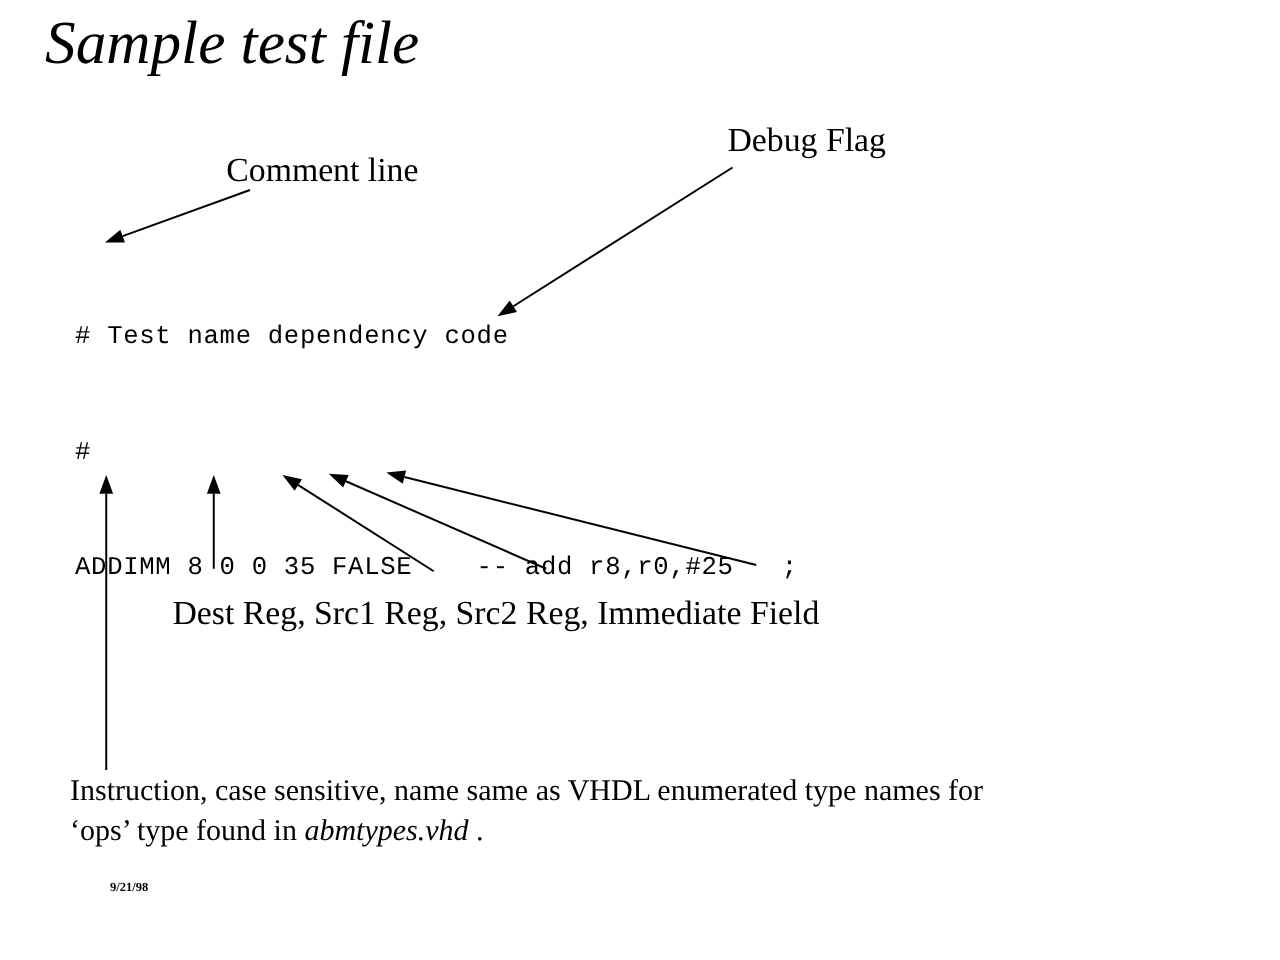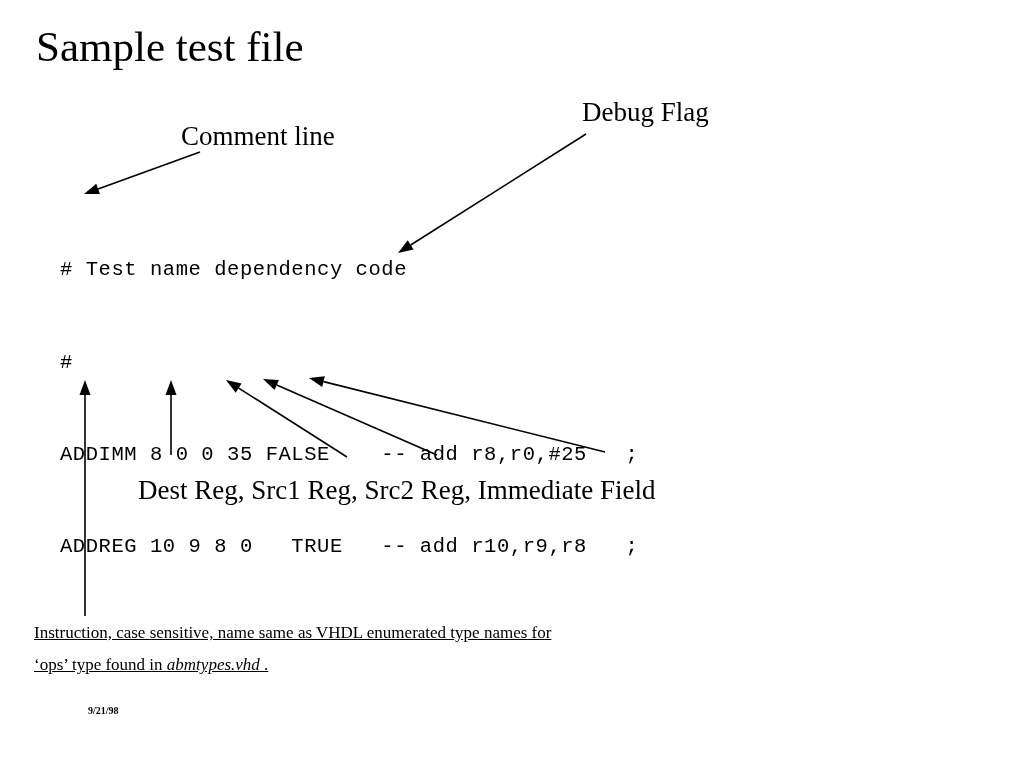--- a/index.html
+++ b/index.html
@@ -20,25 +20,26 @@
     position: absolute;
     left: 0;
     top: 0;
     width: 1024px;
     height: 768px;
     pointer-events: none;
   }
   .slide-title {
     position: absolute;
     left: 36px;
-    top: 24px;
-    font-size: 43px;
+    top: 8px;
+    font-size: 49px;
     line-height: 1.05;
     letter-spacing: 0px;
     white-space: nowrap;
+    font-style: italic;
   }
   .callout {
     position: absolute;
     font-size: 27px;
     line-height: 1.1;
     white-space: nowrap;
   }
   .callout-comment { left: 181px; top: 122px; }
   .callout-debug   { left: 582px; top: 98px; }
   .callout-fields  { left: 138px; top: 456px; font-size: 27px; margin-top: 20px; }
@@ -50,26 +51,25 @@
     font-family: "Liberation Mono", "DejaVu Sans Mono", monospace;
     font-size: 20.5px;
     line-height: 30.7px;
     letter-spacing: 0.55px;
     white-space: pre;
   }
   .code-line { white-space: pre; }
 
   .note {
     position: absolute;
-    left: 34px;
+    left: 56px;
     top: 617px;
     width: 900px;
-    font-size: 17px;
+    font-size: 24px;
     line-height: 32px;
-    text-decoration: underline;
   }
   .note em { font-style: italic; }
 
   .date-stamp {
     position: absolute;
     left: 88px;
     top: 705px;
     font-size: 10px;
     font-weight: bold;
   }
@@ -113,21 +113,20 @@
   <div class="slide-title">Sample test file</div>
 
   <div class="callout callout-debug">Debug Flag</div>
 
   <div class="callout callout-comment">Comment line</div>
 
   <div class="code-block">
     <div class="code-line"># Test name dependency code</div>
     <div class="code-line">#</div>
     <div class="code-line">ADDIMM 8 0 0 35 FALSE    -- add r8,r0,#25   ;</div>
-    <div class="code-line">ADDREG 10 9 8 0   TRUE   -- add r10,r9,r8   ;</div>
   </div>
 
   <div class="callout callout-fields">Dest Reg, Src1 Reg, Src2 Reg, Immediate Field</div>
 
   <div class="note">
     <span>Instruction, case sensitive, name same as VHDL enumerated type names for</span>
     <br>
     <span>‘ops’ type found in </span><em>abmtypes.vhd</em><span> .</span>
   </div>
 

